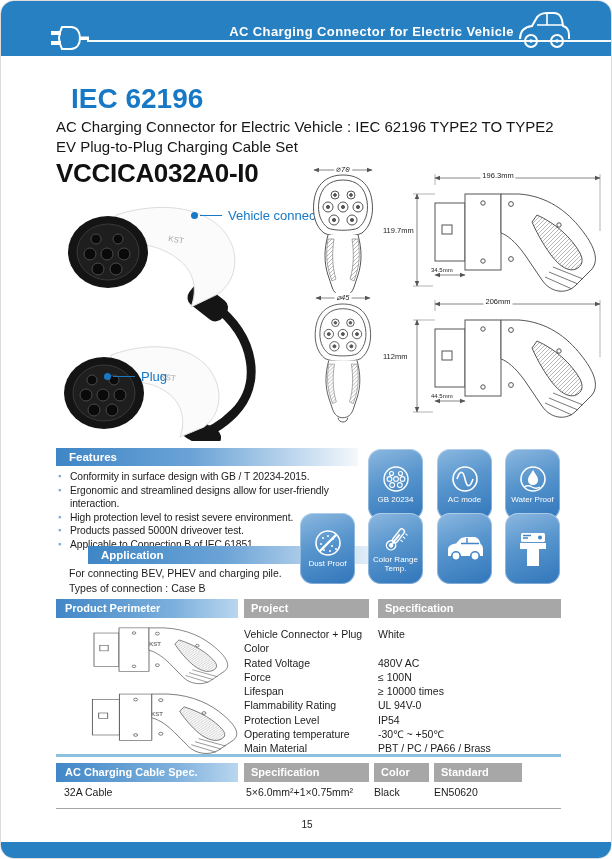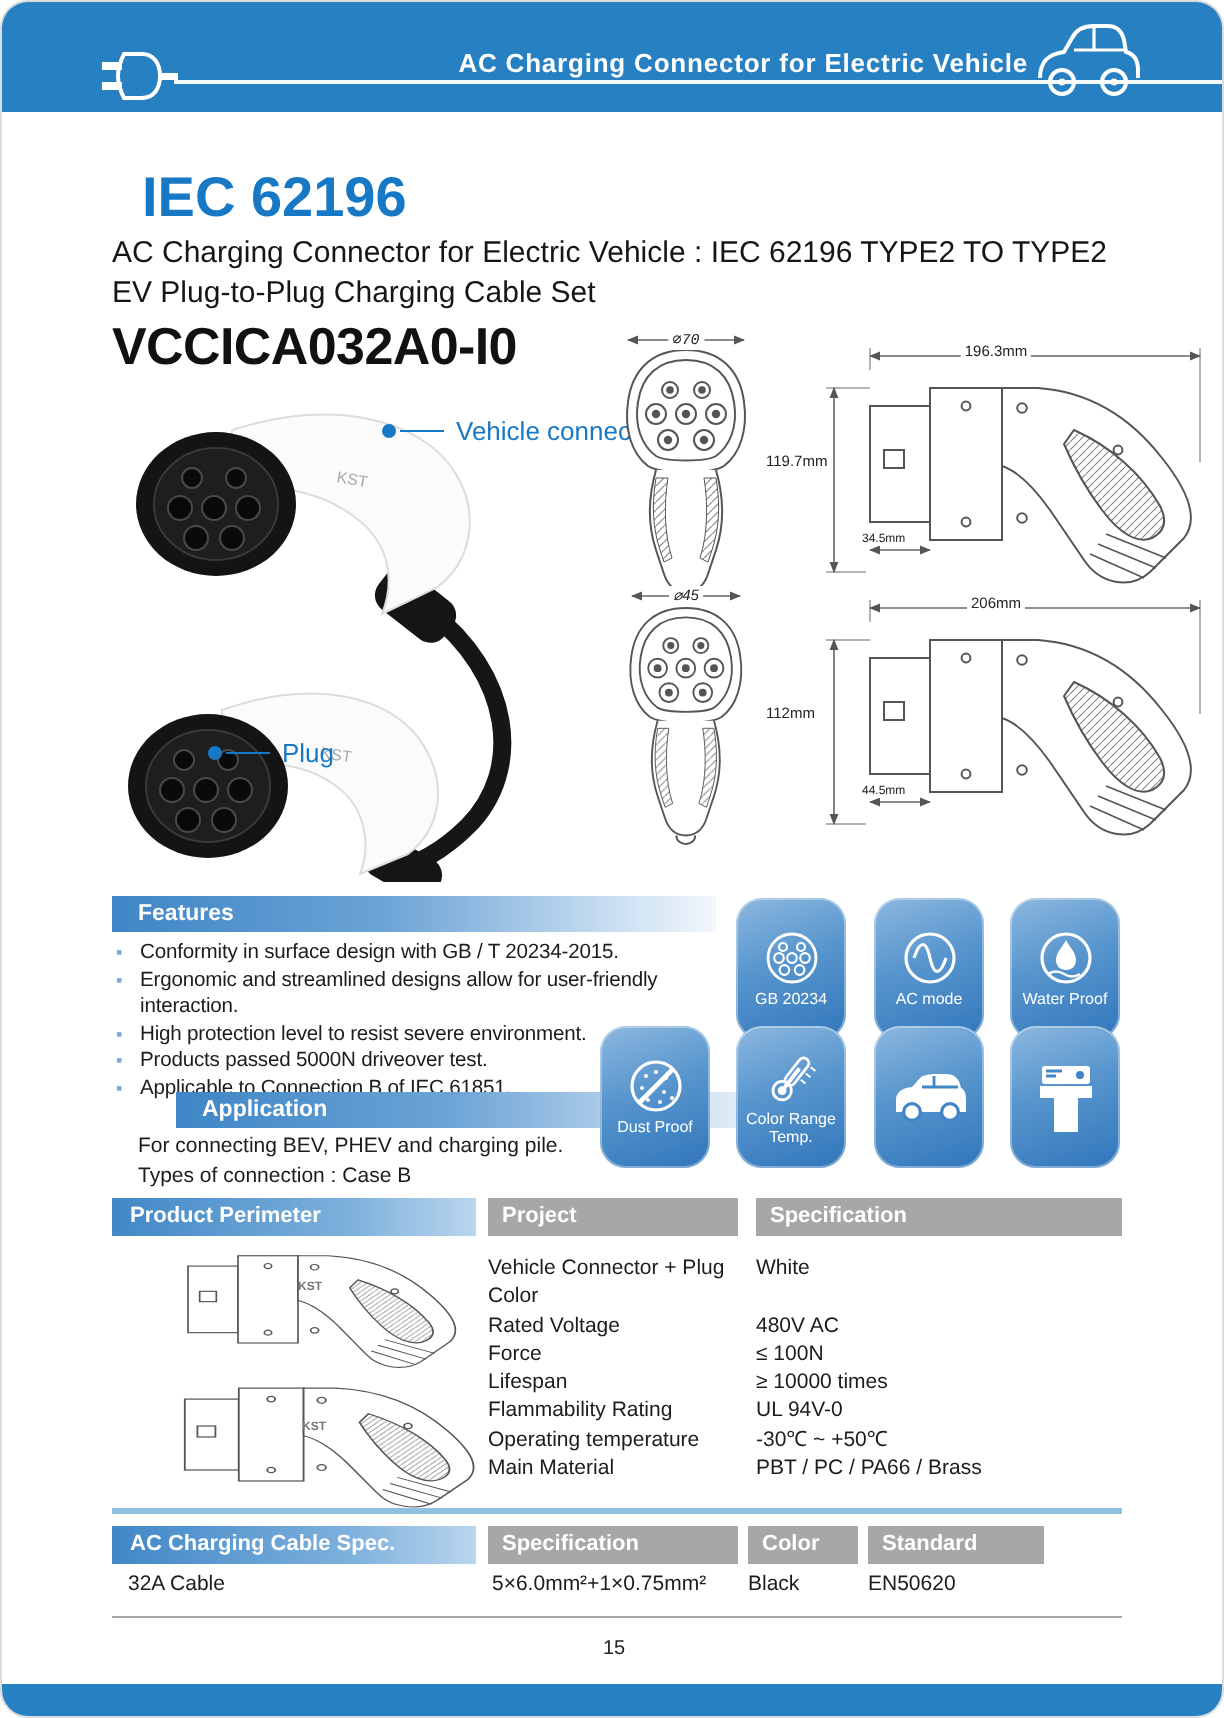--- a/index.html
+++ b/index.html
@@ -367,20 +367,24 @@
       </div>
     <div class="pp-row">
         <span class="proj">Lifespan</span>
         <span class="spec">≥ 10000 times</span>
       </div>
     <div class="pp-row">
         <span class="proj">Flammability Rating</span>
         <span class="spec">UL 94V-0</span>
       </div>
     <div class="pp-row">
+        <span class="proj">Protection Level</span>
+        <span class="spec">IP54</span>
+      </div>
+    <div class="pp-row">
         <span class="proj">Operating temperature</span>
         <span class="spec">-30℃ ~ +50℃</span>
       </div>
     <div class="pp-row">
         <span class="proj">Main Material</span>
         <span class="spec">PBT / PC / PA66 / Brass</span>
       </div>
   </div>
 
   <div class="sep-blue"></div>

